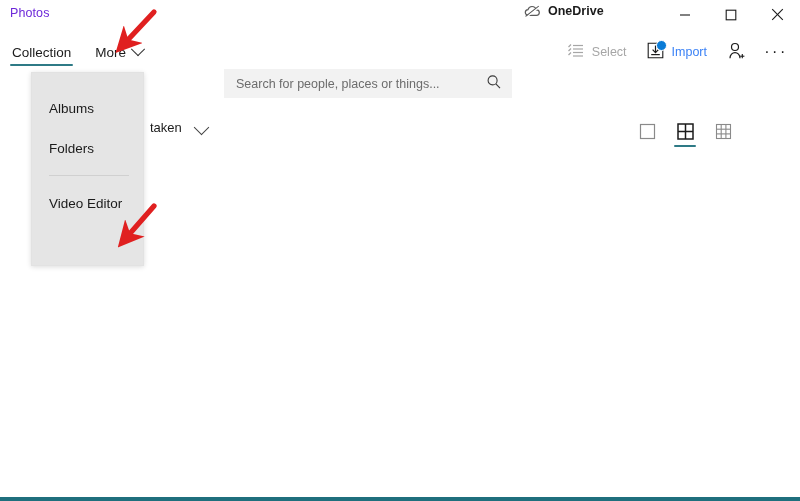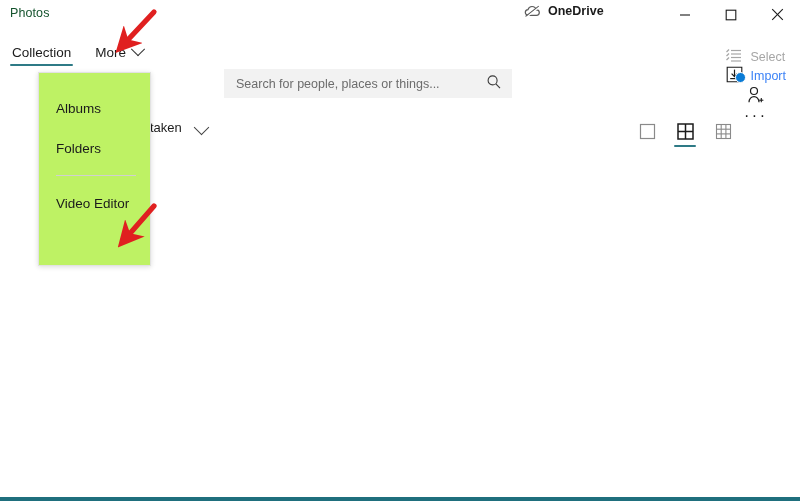--- a/index.html
+++ b/index.html
@@ -25,21 +25,21 @@
   .titlebar {
     position: absolute;
     left: 0; top: 0;
     width: 800px;
     height: 32px;
   }
   .app-title {
     position: absolute;
     left: 10px; top: 6px;
     font-size: 12.5px;
-    color: #14532d;
+    color: #6d28d9;
     letter-spacing: 0.1px;
   }
   .onedrive-group {
     position: absolute;
     left: 524px; top: 4px;
     display: flex;
     align-items: flex-start;
     gap: 7px;
     height: 24px;
     font-weight: bold;
@@ -126,25 +126,24 @@
     background: transparent;
     font-family: "Liberation Sans", sans-serif;
     font-size: 12.5px;
     color: #1b1b1b;
     padding: 0;
   }
   .searchbox input::placeholder { color: #6c6c6c; opacity: 1; }
 
   .cmd-actions {
     position: absolute;
-    right: 4px; top: 16px;
+    right: 4px; top: 0;
     height: 40px;
     display: flex;
     align-items: center;
-    flex-direction: column;
   }
   .cmd-btn {
     height: 36px;
     display: flex;
     align-items: center;
     gap: 7px;
     padding: 0 10px;
     font-size: 12.5px;
     color: #3b82f6;
     cursor: default;
@@ -214,24 +213,24 @@
     position: absolute;
     left: 2px; right: 2px; bottom: 0;
     height: 2.5px;
     background: #2e7a86;
     border-radius: 2px;
   }
 
   
   .flyout {
     position: absolute;
-    left: 38px; top: 72px;
+    left: 31px; top: 72px;
     width: 113px;
     height: 194px;
-    background: #bef264;
+    background: #e5e5e5;
     border: 1px solid #e2e2e2;
     box-shadow: 0 1px 5px rgba(0,0,0,0.14);
     box-sizing: border-box;
     z-index: 20;
   }
   .flyout-item {
     height: 40px;
     display: flex;
     align-items: center;
     padding-left: 17px;

